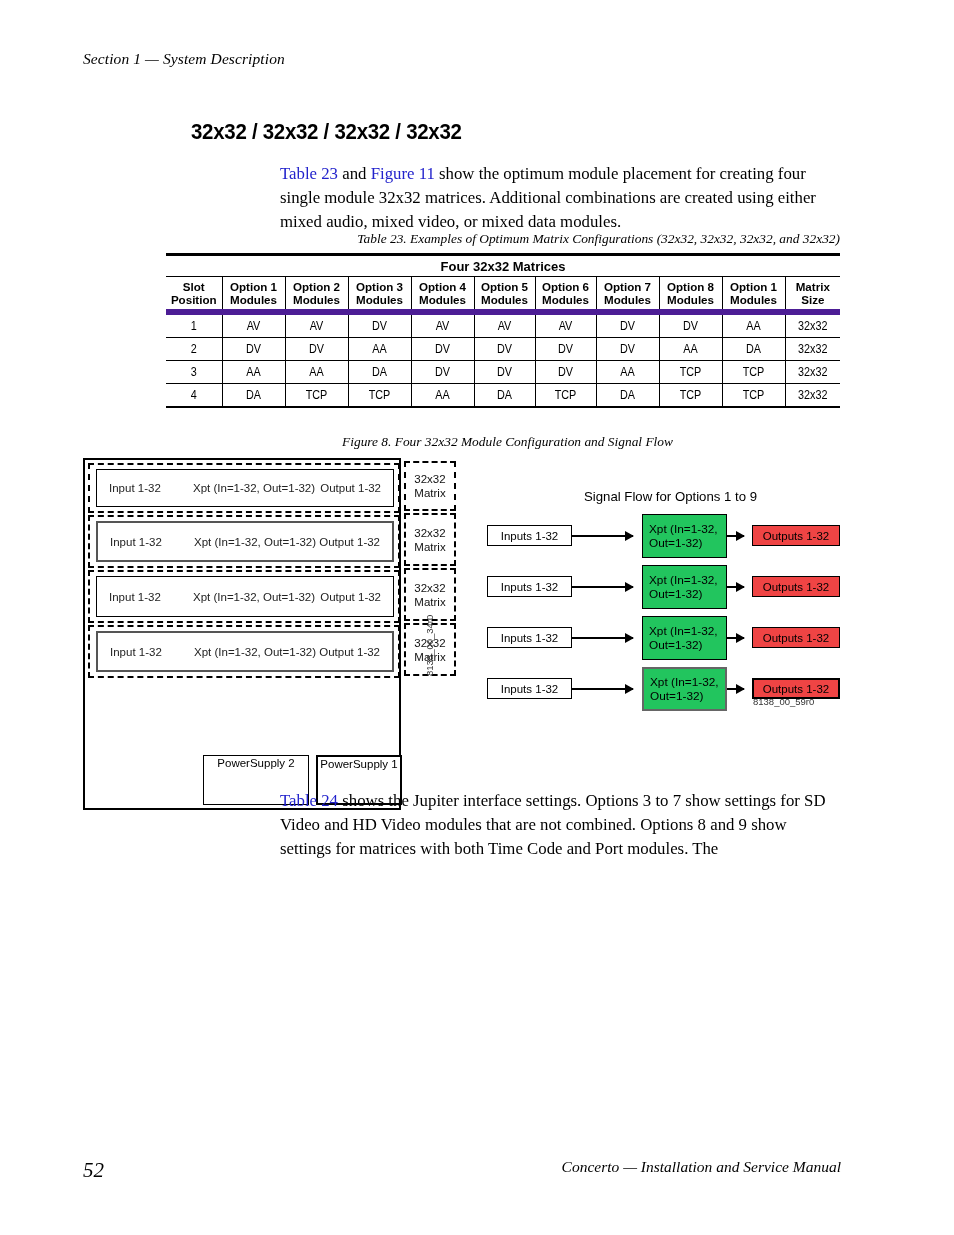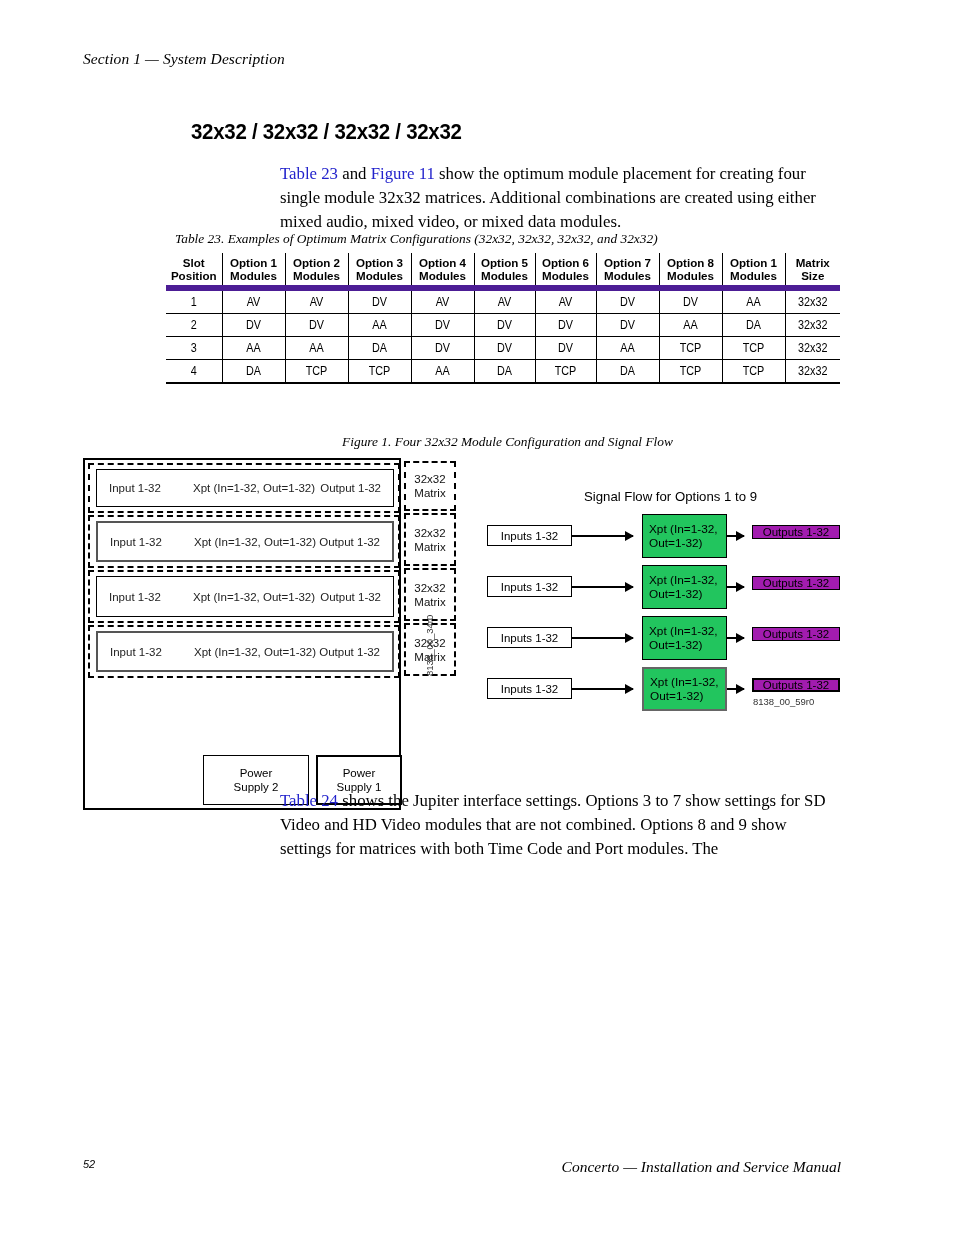--- a/index.html
+++ b/index.html
@@ -53,21 +53,21 @@
 
   #intro-para { left: 280px; top: 145px; width: 560px; }
   #outro-para { left: 280px; top: 772px; width: 562px; }
 
   
   .table-caption {
     position: absolute;
     left: 175px;
     top: 231px;
     width: 665px;
-    text-align: left;
+    text-align: right;
     font-family: "Liberation Serif", serif;
     font-style: italic;
     font-size: 13.4px;
   }
 
   #config-table {
     position: absolute;
     left: 166px;
     top: 253px;
     width: 674px;
@@ -229,21 +229,20 @@
     position: absolute;
     top: 0;
     height: 50px;
     border: 1.5px solid #000;
     box-sizing: border-box;
     font-family: "Liberation Sans", sans-serif;
     font-size: 11.5px;
     line-height: 14px;
     text-align: center;
     display: flex;
-    flex-direction: column;
     justify-content: center;
     background: #fff;
   }
   .ps-box.two { left: 115px; width: 106px; }
   .ps-box.one { left: 228px; width: 86px; border-width: 2px; }
 
   
   #chassis-id {
     position: absolute;
     left: 424px;
@@ -296,24 +295,24 @@
     flex-direction: column;
     justify-content: center;
     padding-left: 6px;
   }
   .flow-xpt.thick { border: 2px solid #666; }
   .flow-out {
     position: absolute;
     left: 265px;
     top: 11px;
     width: 88px;
-    height: 14px;
+    height: 21px;
     border: 1.5px solid #000;
     box-sizing: border-box;
-    background: #a21caf;
+    background: #ef4444;
     font-family: "Liberation Sans", sans-serif;
     font-size: 11.5px;
     display: flex;
     align-items: center;
     justify-content: center;
   }
   .flow-out.thick { border-width: 2px; }
   .arrow { position: absolute; top: 21px; height: 2px; background: #000; }
   .arrow::after {
     content: "";
@@ -335,23 +334,23 @@
     font-size: 9.5px;
     color: #333;
     white-space: nowrap;
   }
 
   
   #footer-page {
     position: absolute;
     left: 83px;
     top: 1158px;
-    font-family: Liberation Sans, sans-serif;
+    font-family: Liberation Serif, serif;
     font-style: italic;
-    font-size: 11px;
+    font-size: 21px;
   }
   #footer-title {
     position: absolute;
     right: 113px;
     top: 1158px;
     font-family: "Liberation Serif", serif;
     font-style: italic;
     font-size: 15.5px;
     white-space: nowrap;
   }
@@ -375,20 +374,23 @@
       <col style="width:63px">
     <col style="width:63px">
       <col style="width:61px">
       <col style="width:61px">
       <col style="width:63px">
     <col style="width:63px">
       <col style="width:63px">
       <col style="width:55px">
   </colgroup>
   <tbody>
+    <tr class="rule-top group-header">
+      <td colspan="11">Four 32x32 Matrices</td>
+    </tr>
     <tr class="col-header">
       <th><span>Slot</span><br><span>Position</span></th>
       <th><span>Option 1</span><br><span>Modules</span></th>
       <th><span>Option 2</span><br><span>Modules</span></th>
       <th><span>Option 3</span><br><span>Modules</span></th>
       <th><span>Option 4</span><br><span>Modules</span></th>
       <th><span>Option 5</span><br><span>Modules</span></th>
       <th><span>Option 6</span><br><span>Modules</span></th>
       <th><span>Option 7</span><br><span>Modules</span></th>
       <th><span>Option 8</span><br><span>Modules</span></th>
@@ -444,21 +446,21 @@
       <td>DA</td>
       <td>TCP</td>
       <td>DA</td>
       <td>TCP</td>
       <td>TCP</td>
       <td>32x32</td>
     </tr>
   </tbody>
 </table>
 
-<div class="figure-caption">Figure 1.  Four 32x32 Module Configuration and Signal Flow</div>
+<div class="figure-caption">Figure 8.  Four 32x32 Module Configuration and Signal Flow</div>
 
 <div id="figure-area">
 
   <div id="chassis-diagram">
 
     <div class="slot-dashed" style="top:3px;height:50px;">
       <div class="slot-inner">
         <span class="slot-label in">Input 1-32</span>
         <span class="slot-label xpt">Xpt (In=1-32, Out=1-32)</span>
         <span class="slot-label out">Output 1-32</span>

